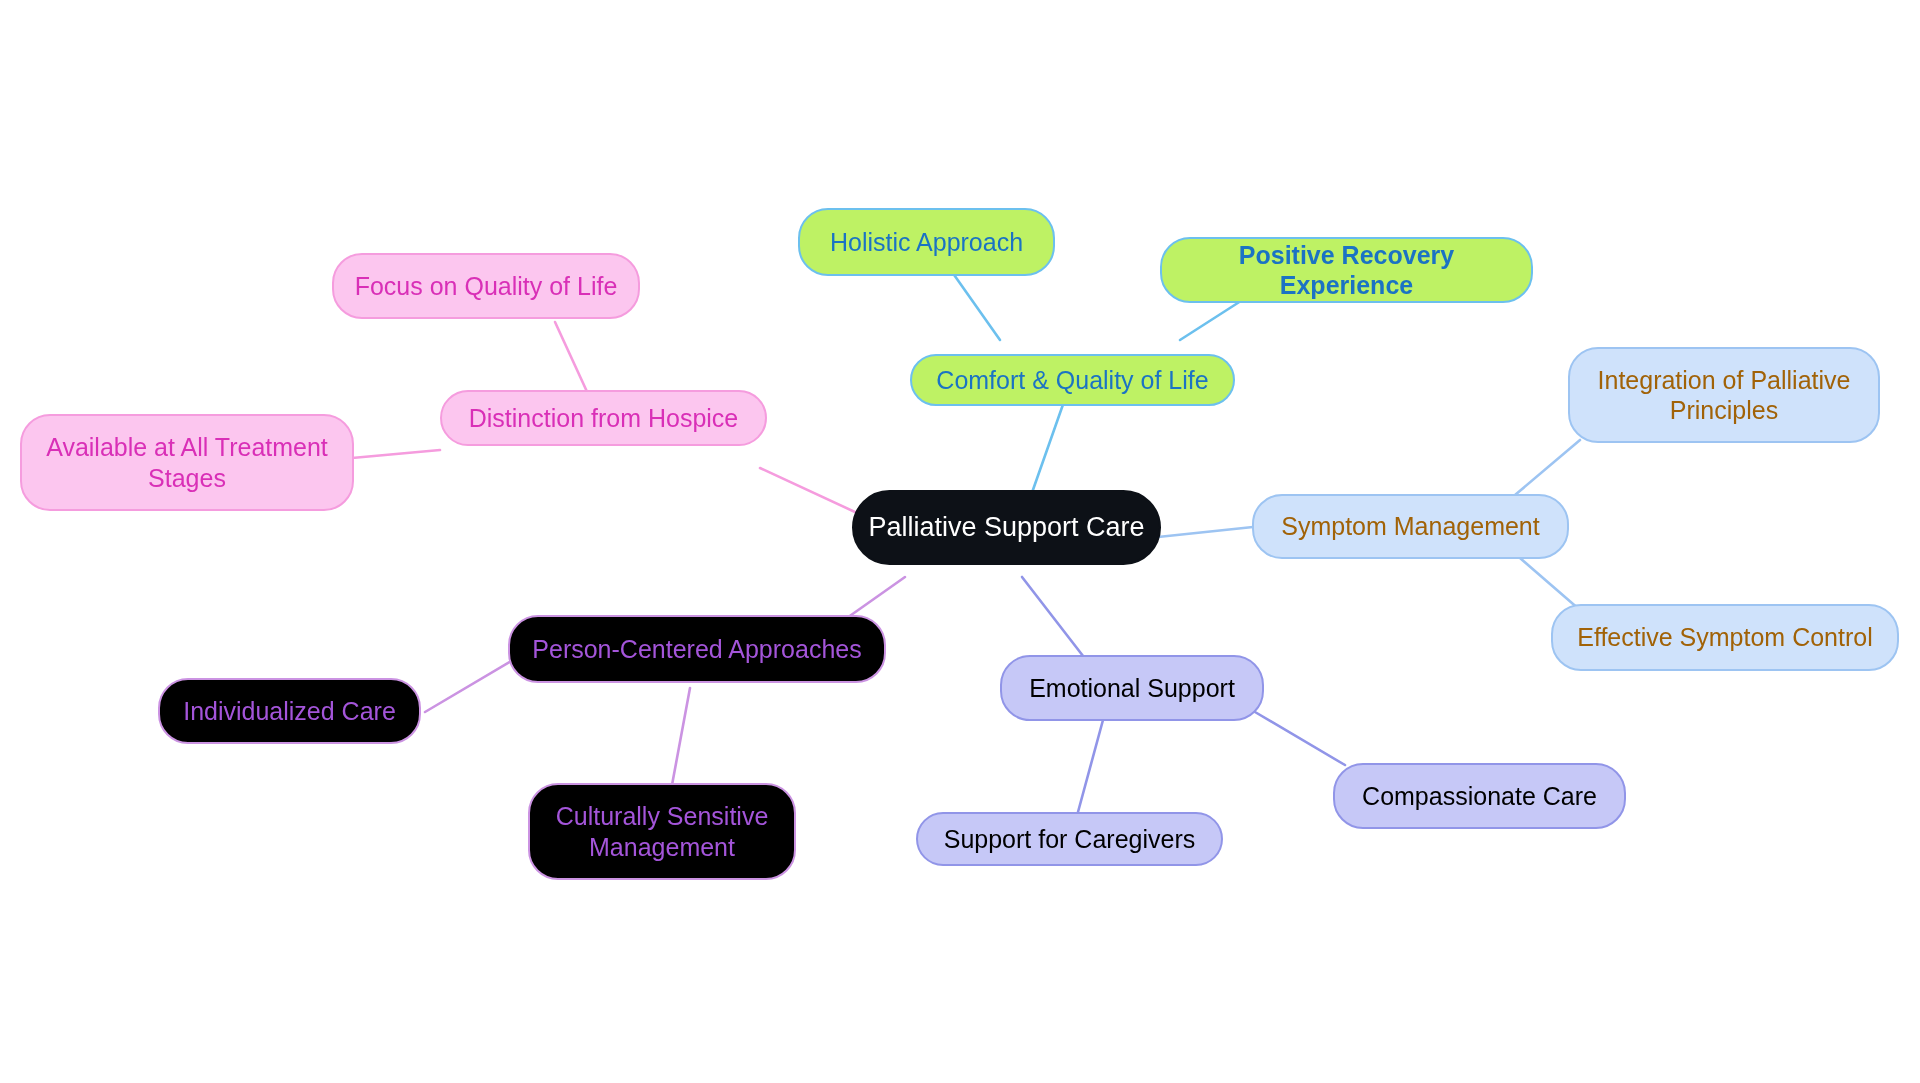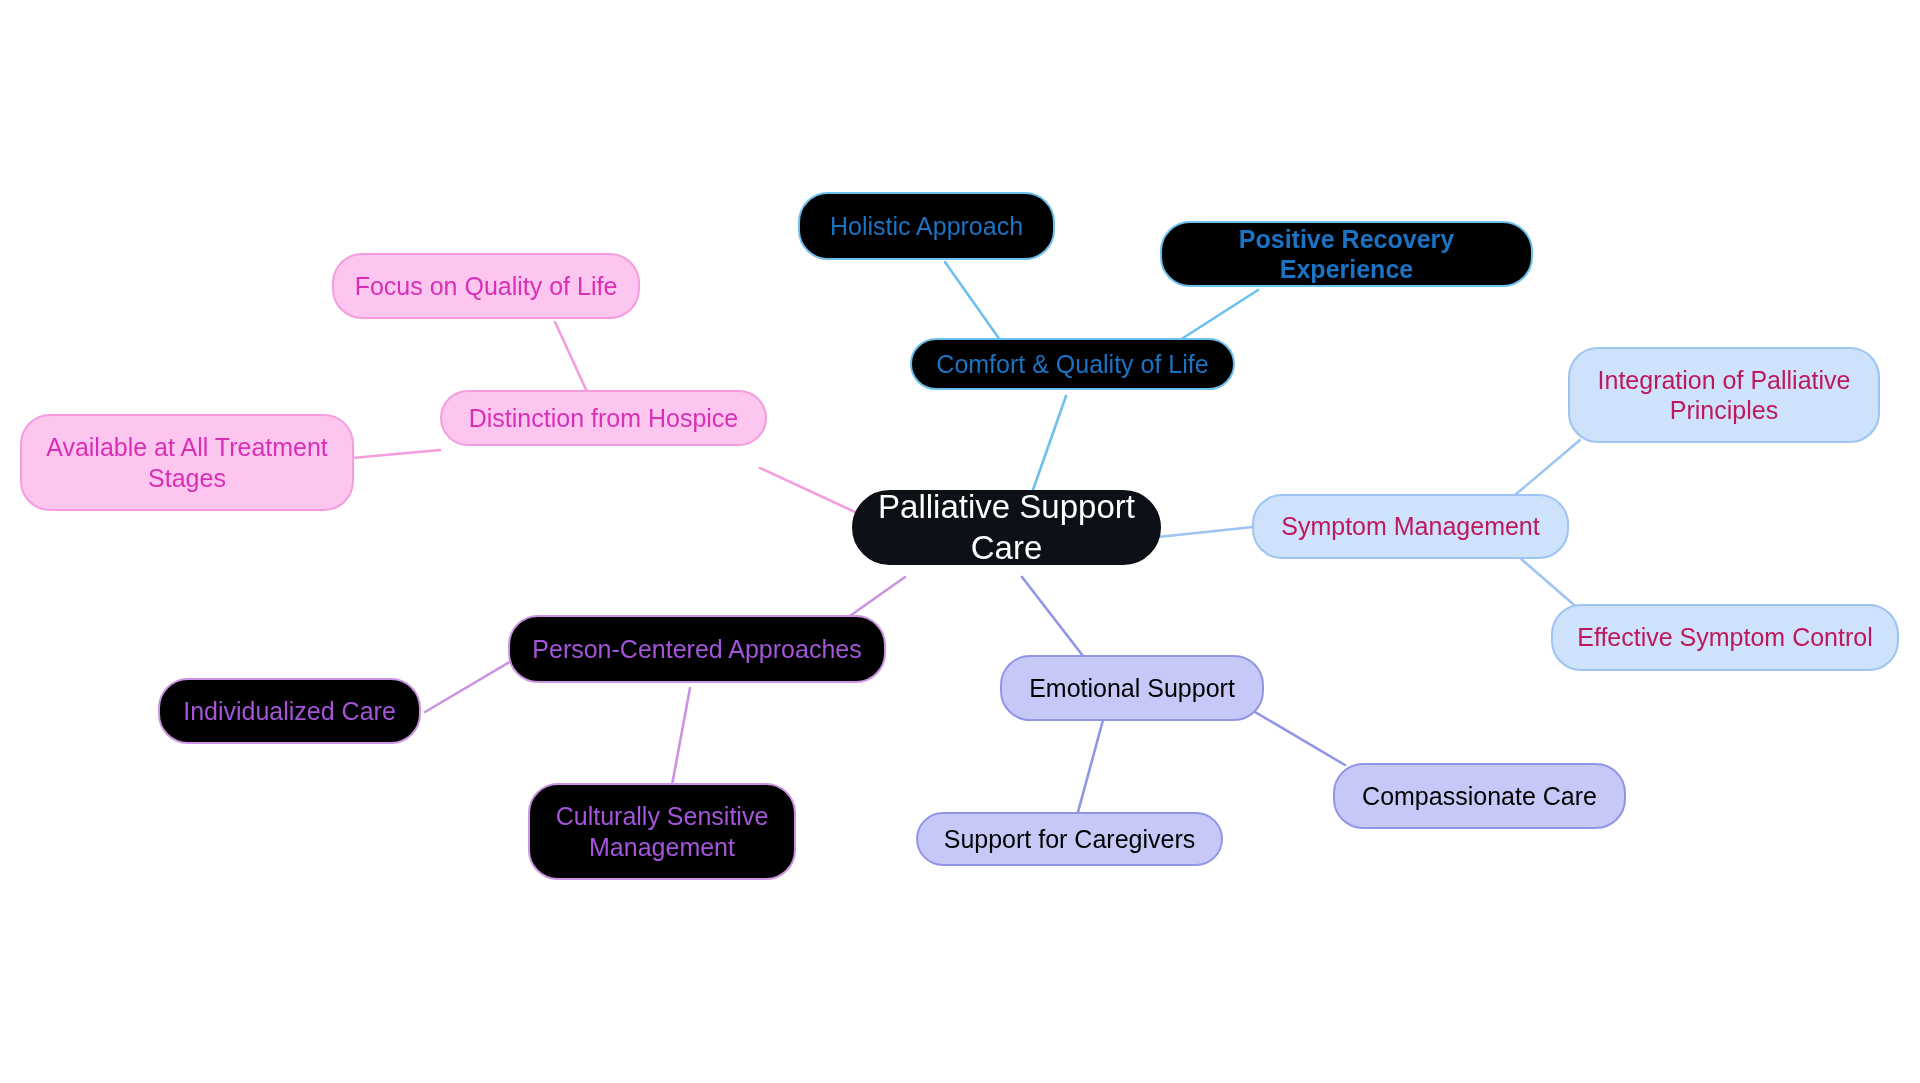--- a/index.html
+++ b/index.html
@@ -35,29 +35,29 @@
     border-style: solid;
     border-width: 2px;
     line-height: 1.22;
     white-space: pre-line;
     padding: 4px 10px;
   }
   .node-root {
     background: #0d1117;
     border-color: #0d1117;
     color: #ffffff;
-    font-size: 33px;
+    font-size: 27px;
     border-radius: 38px;
   }
   .node-branch, .node-leaf {
     border-radius: 30px;
     font-size: 25px;
   }
-  .c-skyblue   { background:#000000; border-color:#6cc0ee; color:#1b73c4; }
-  .c-paleblue  { background:#cfe2fb; border-color:#9dc4f2; color:#be185d; }
+  .c-skyblue   { background:#bef264; border-color:#6cc0ee; color:#1b73c4;margin-top:16px; }
+  .c-paleblue  { background:#cfe2fb; border-color:#9dc4f2; color:#a16207; }
   .c-periwinkle{ background:#c6c8f7; border-color:#9195e8; color:#000000; }
   .c-orchid    { background:#000000; border-color:#cb93e2; color:#a455da; }
   .c-pink      { background:#fcc6ef; border-color:#f59cde; color:#d92fb7; }
 </style>
 </head>
 <body>
 
 <div id="canvas">
 
   <svg id="edges" viewBox="0 0 1920 1083">

